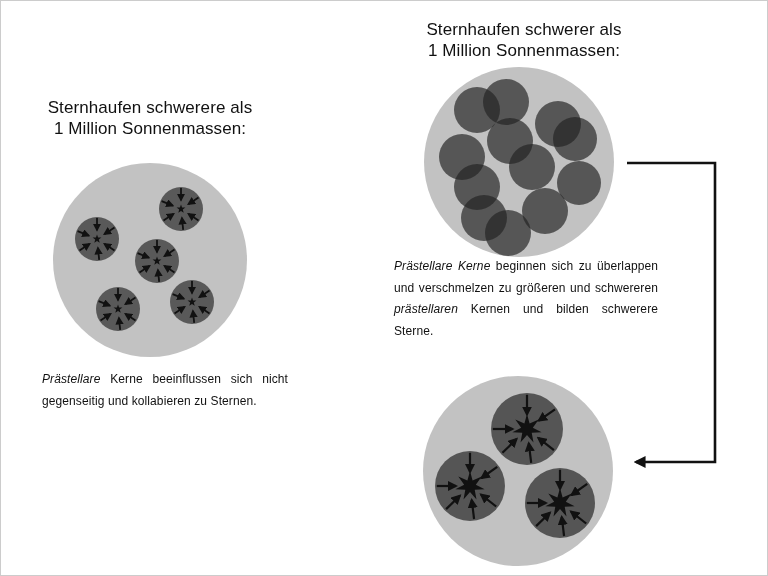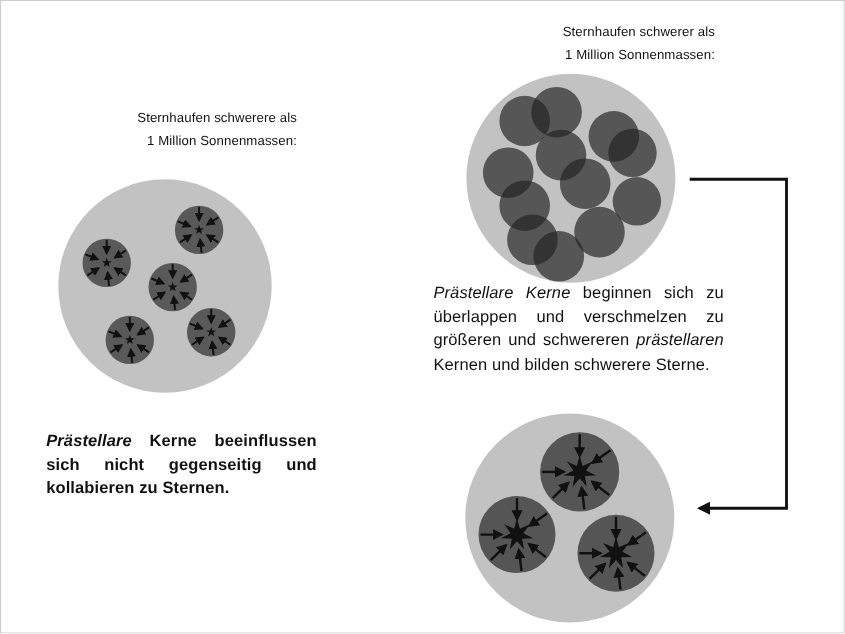--- a/index.html
+++ b/index.html
@@ -9,37 +9,37 @@
     height: 576px;
     background: #ffffff;
     box-shadow: inset 0 0 0 1px #cccccc;
     overflow: hidden;
     font-family: "Liberation Sans", sans-serif;
     color: #111111;
   }
   svg.diagram-layer { position: absolute; left: 0; top: 0; }
   .heading {
     position: absolute;
-    text-align: right;
-    font-size: 12px;
+    text-align: center;
+    font-size: 17px;
     line-height: 21px;
     letter-spacing: 0.1px;
   }
   .left-heading  { left: 30px;  top: 97px; width: 240px; }
   .right-heading { left: 398px; top: 19px; width: 252px; }
   .caption {
     position: absolute;
     margin: 0;
-    font-size: 15px;
+    font-size: 12px;
     line-height: 21.5px;
     text-align: justify;
     letter-spacing: 0.1px;
   }
   .caption i { font-style: italic; }
-  .left-caption  { left: 42px;  top: 390px; width: 246px; font-weight: bold; }
+  .left-caption  { left: 42px;  top: 369px; width: 246px; }
   .right-caption { left: 394px; top: 256px; width: 264px; }
 </style>
 </head>
 <body>
 
 <div class="page">
 
   <svg class="diagram-layer" id="diagram-svg" width="768" height="576" viewBox="0 0 768 576">
       <defs>
         <marker id="ah" viewBox="0 0 10 10" refX="8" refY="5" markerWidth="4.6" markerHeight="4.6" orient="auto">

